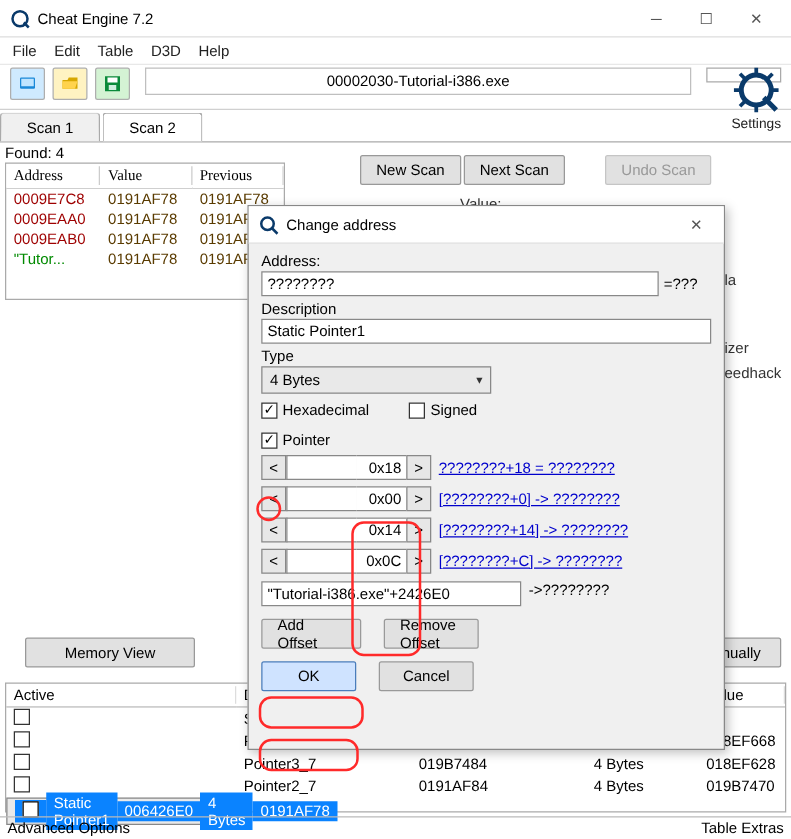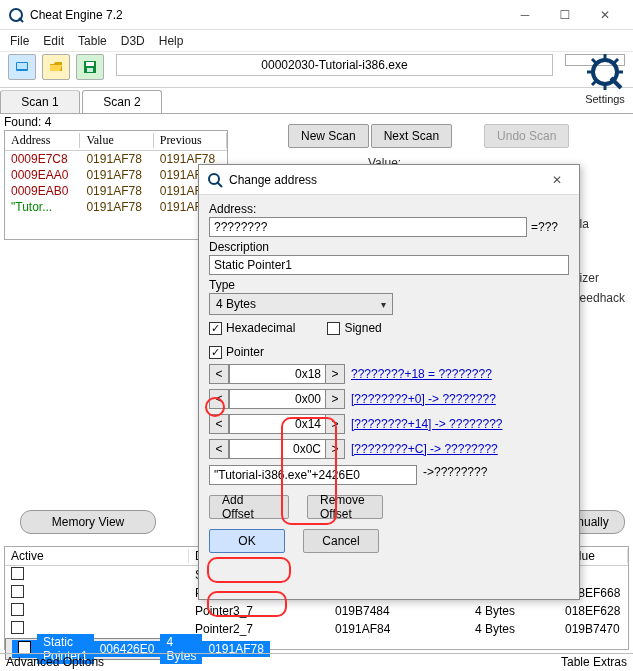--- a/index.html
+++ b/index.html
@@ -27,21 +27,21 @@
   .results th::after{content:""; position:absolute; right:0; top:2px; bottom:2px; width:1px; background:#ccc;}
   .results td { padding:1px 6px; color:#5a3b00;}
   .results td.addr { color:#9e0000;}
   .results tr.greenrow td.addr { color:#008a00;}
   .scan-btns { position:absolute; left:288px; top:124px; display:flex; gap:2px;}
   .btn { height:24px; padding:0 12px; background:#e1e1e1; border:1px solid #999; border-radius:2px; display:flex; align-items:center; justify-content:center;}
   .btn.disabled { color:#999; border-color:#c5c5c5;}
   .valuelbl { position:absolute; left:368px; top:156px; font-size:12px; color:#333;text-decoration:underline;}
   .rightopts { position:absolute; right:8px; top:214px; font-size:12px; color:#333; line-height:20px; text-align:left;}
   .memview { position:absolute; left:20px; top:510px;}
-  .btn.lg { width:136px; justify-content:center;border-radius:11px;}
+  .btn.lg { width:136px; justify-content:center;}
   .addrman { position:absolute; right:8px; top:510px;}
   .listpanel { position:absolute; left:4px; top:546px; right:4px; border:1px solid #aaa; height:104px; background:#fff;}
   .listpanel table { width:100%; border-collapse:collapse; font-size:12px;}
   .listpanel th { text-align:left; font-weight:normal; padding:2px 6px; border-bottom:1px solid #ccc; position:relative;}
   .listpanel th::after{content:""; position:absolute; right:0; top:2px; bottom:2px; width:1px; background:#ddd;}
   .listpanel td { padding:1px 6px;}
   .cbox { width:13px; height:13px; border:1px solid #333; display:inline-block; background:#fff;}
   .listpanel tr.sel td { background:#0a83ff; color:#fff;}
   .listpanel tr.sel .cbox { border-color:#000; background:#fff;}
   .footer { position:absolute; bottom:0; left:0; right:0; height:18px; border-top:1px solid #bbb; display:flex; justify-content:space-between; padding:1px 6px; font-size:12px;}

